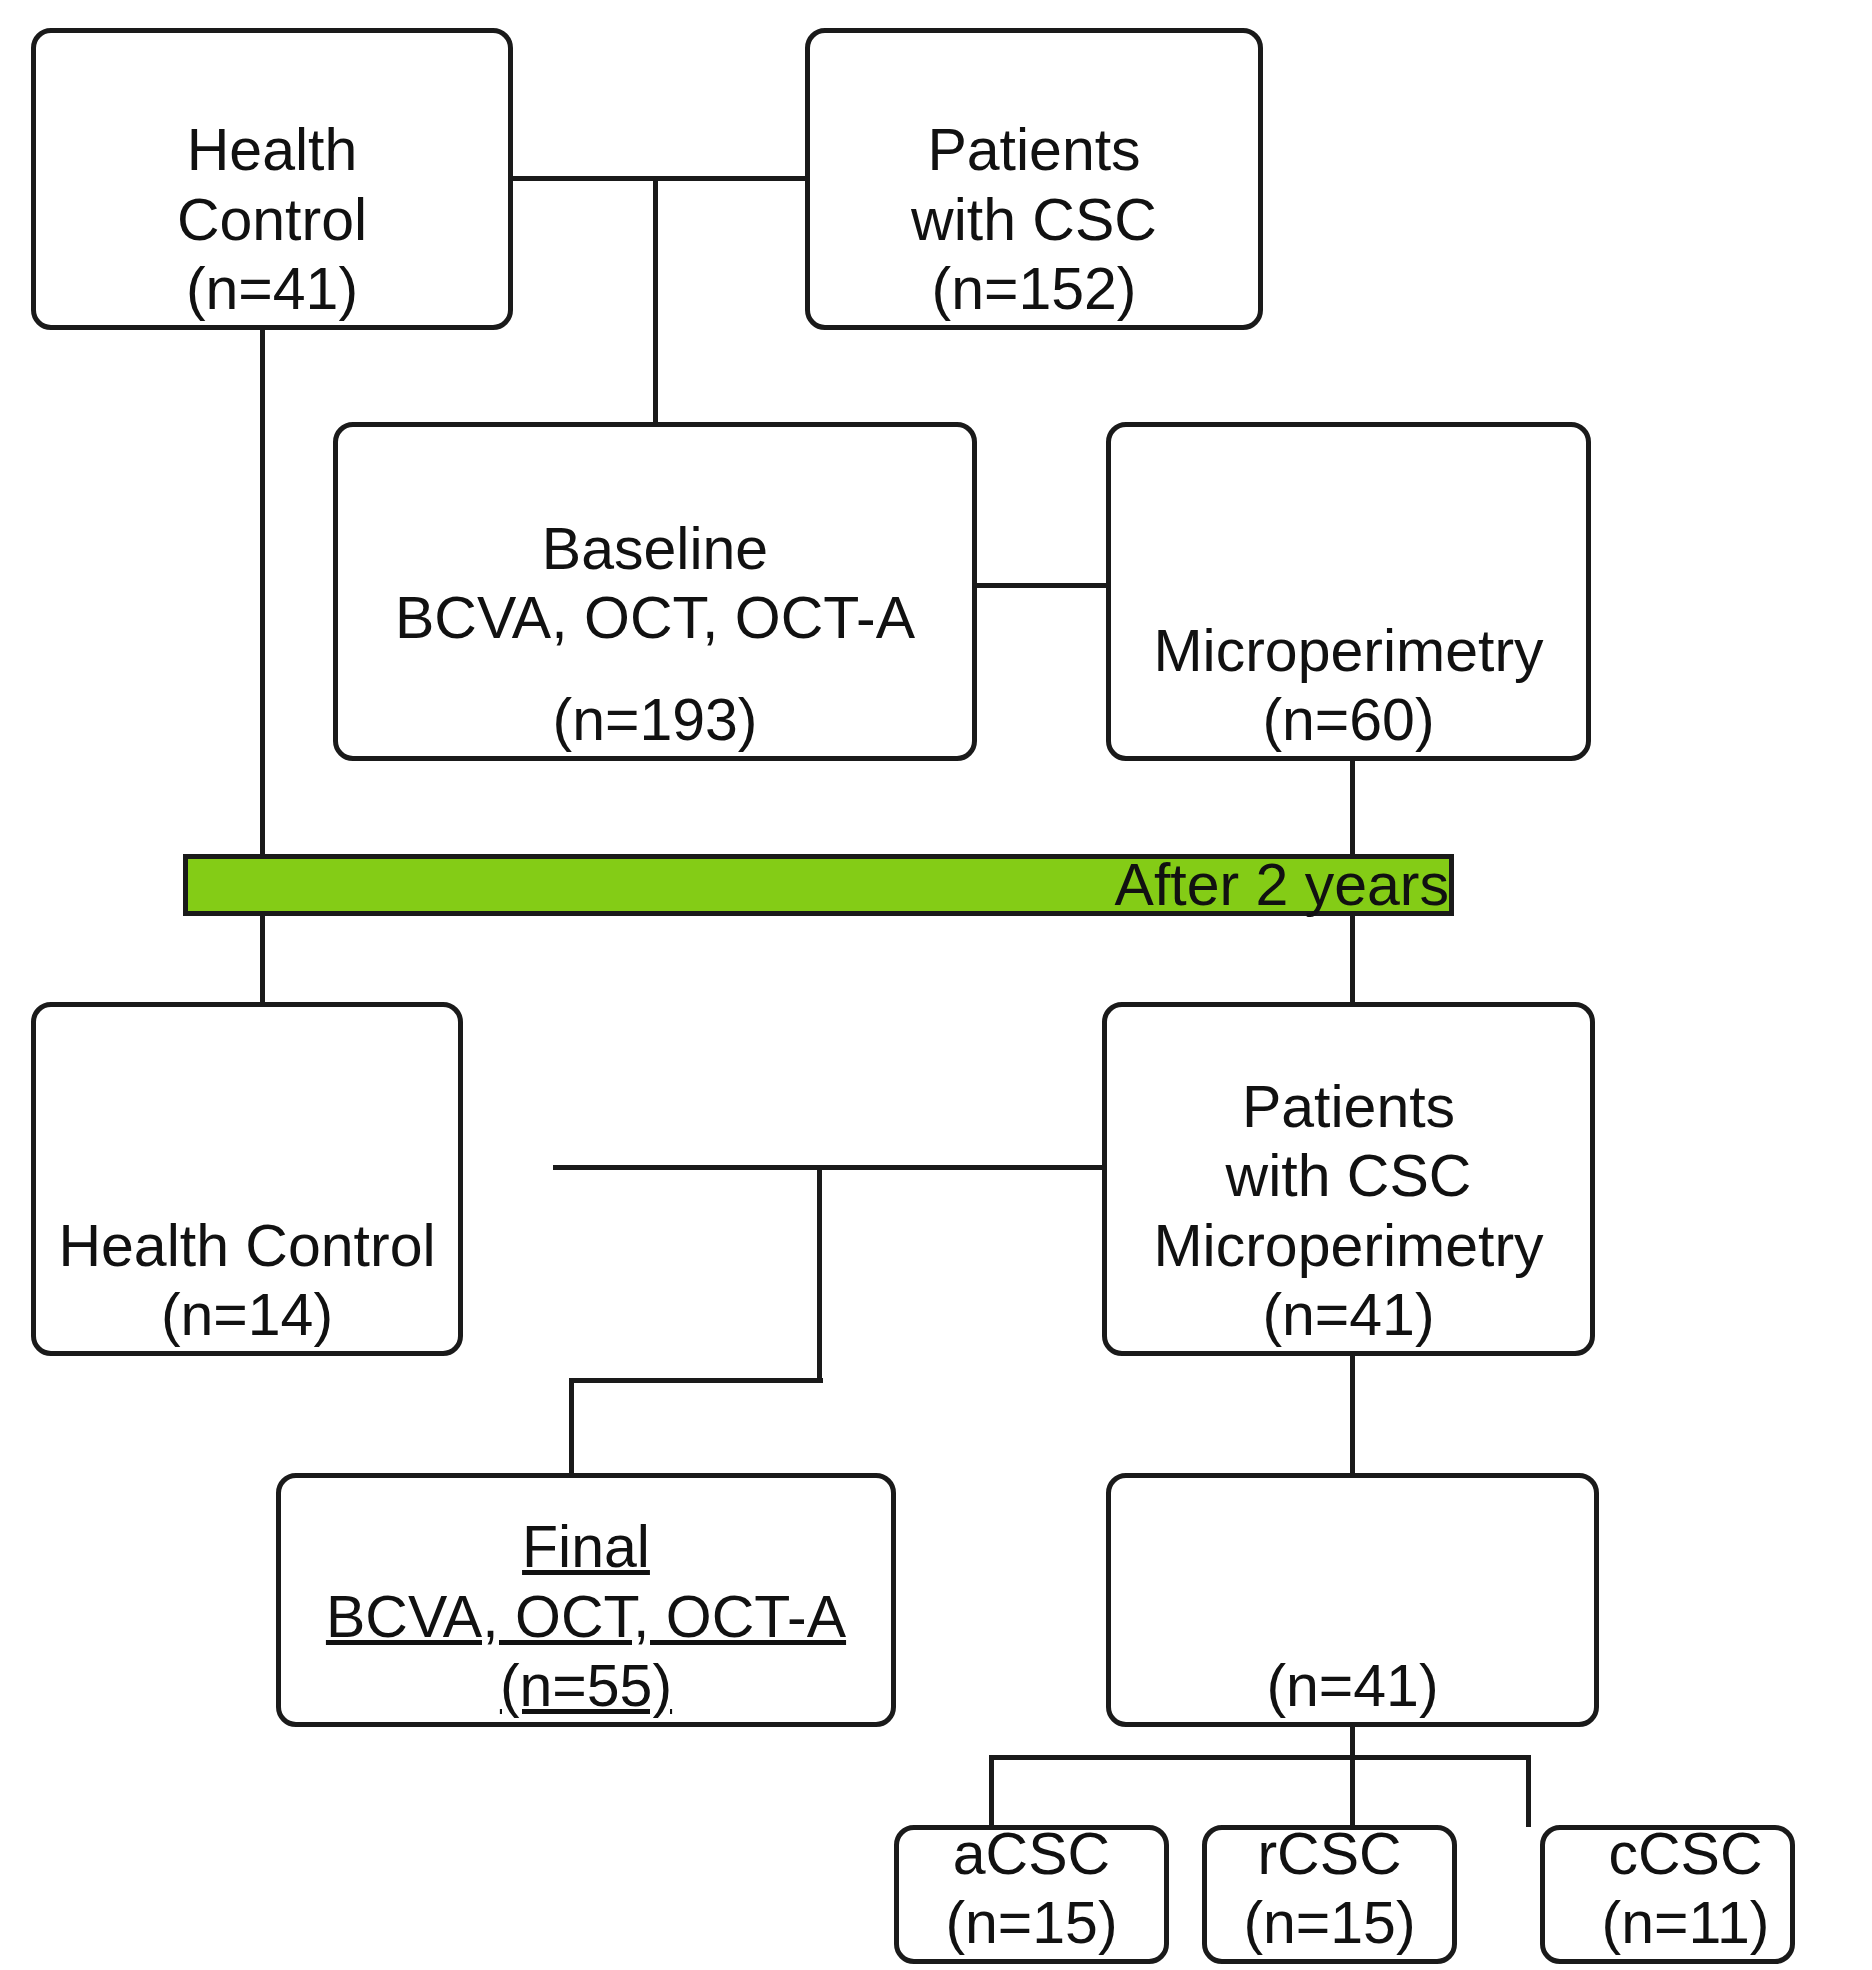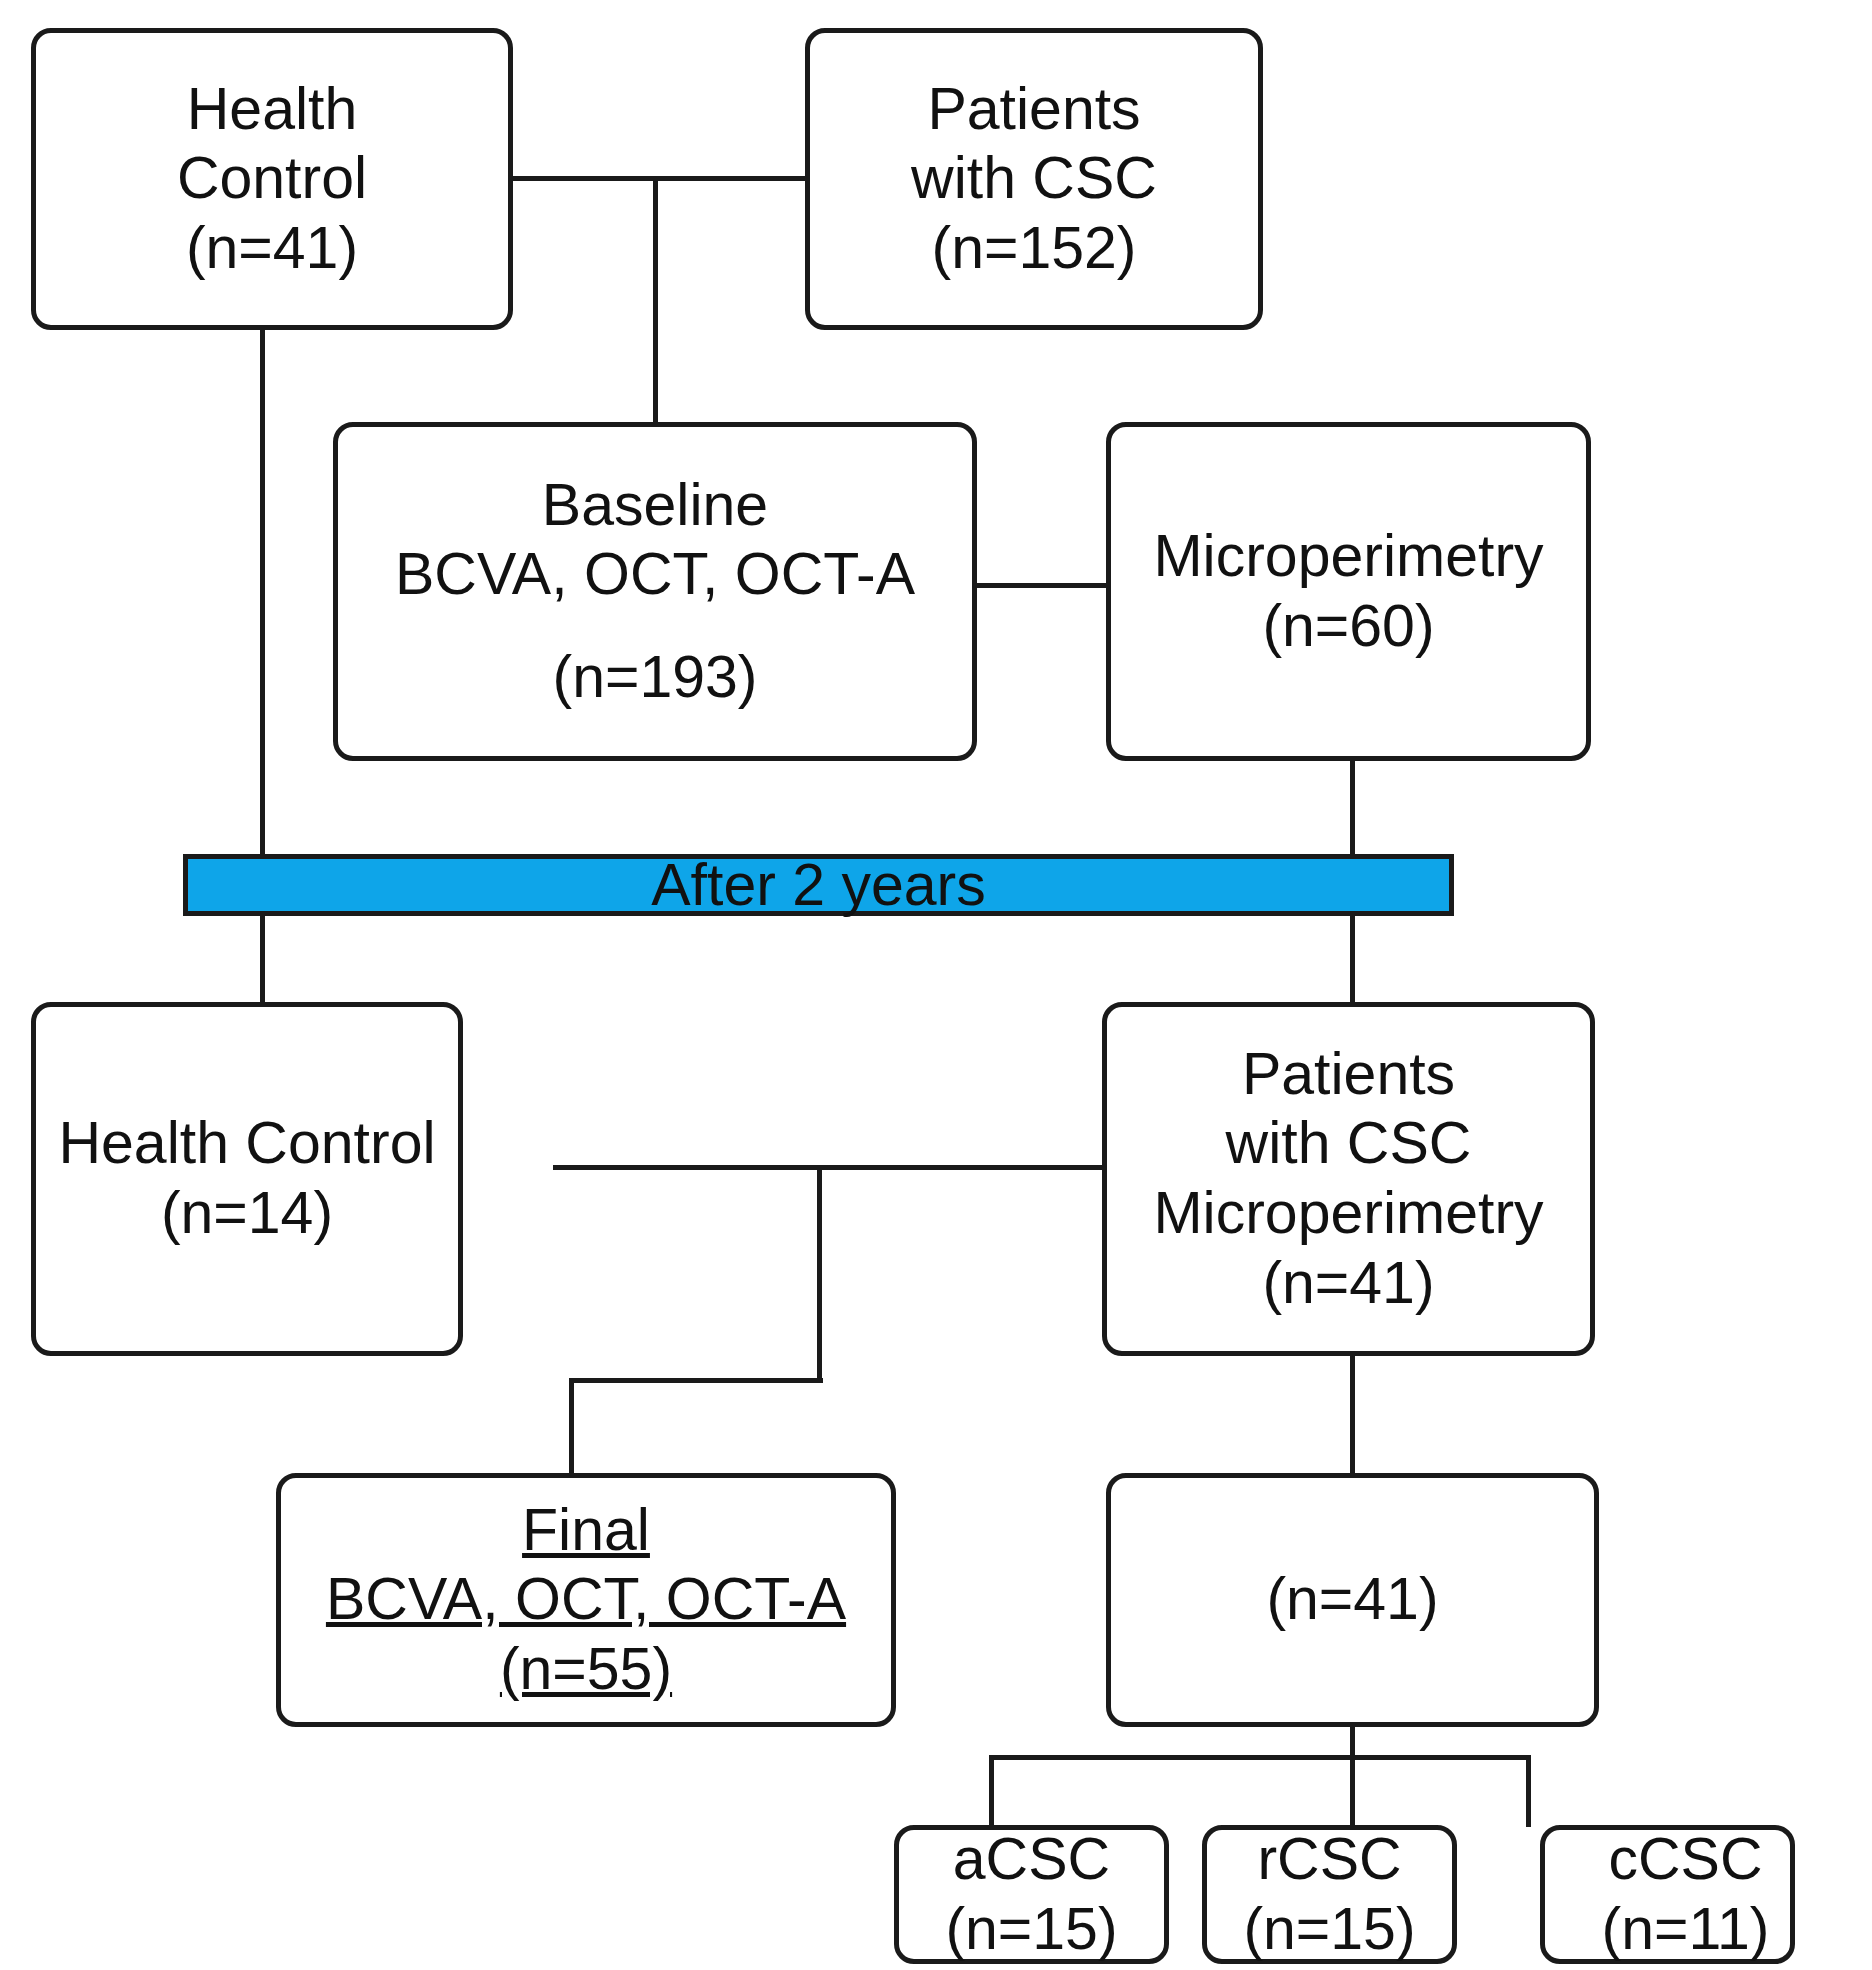--- a/index.html
+++ b/index.html
@@ -44,32 +44,32 @@
   }
   .node .ln {
     display: block;
     white-space: pre;
   }
   .node .spacer { display:block; height: 0.55em; }
 
   .band {
     position: absolute;
     box-sizing: border-box;
-    background: #0ea5e9;
+    background: #84cc16;
     border: 5.4px solid #1a1a1a;
     border-radius: 0;
     display: flex;
     align-items: center;
     justify-content: center;
     text-align: center;
     z-index: 5;
   }
 
   
-  .fs-big   { font-size: 59px; }
+  .fs-big   { font-size: 59px; justify-content: flex-end; }
 </style>
 </head>
 <body>
 
 <div id="flow-root">
 
   <div class="conn h" style="left:509px; top:176px; width:301px;"></div>
 
   <div class="conn v" style="left:653px; top:176px; height:250px;"></div>
 

